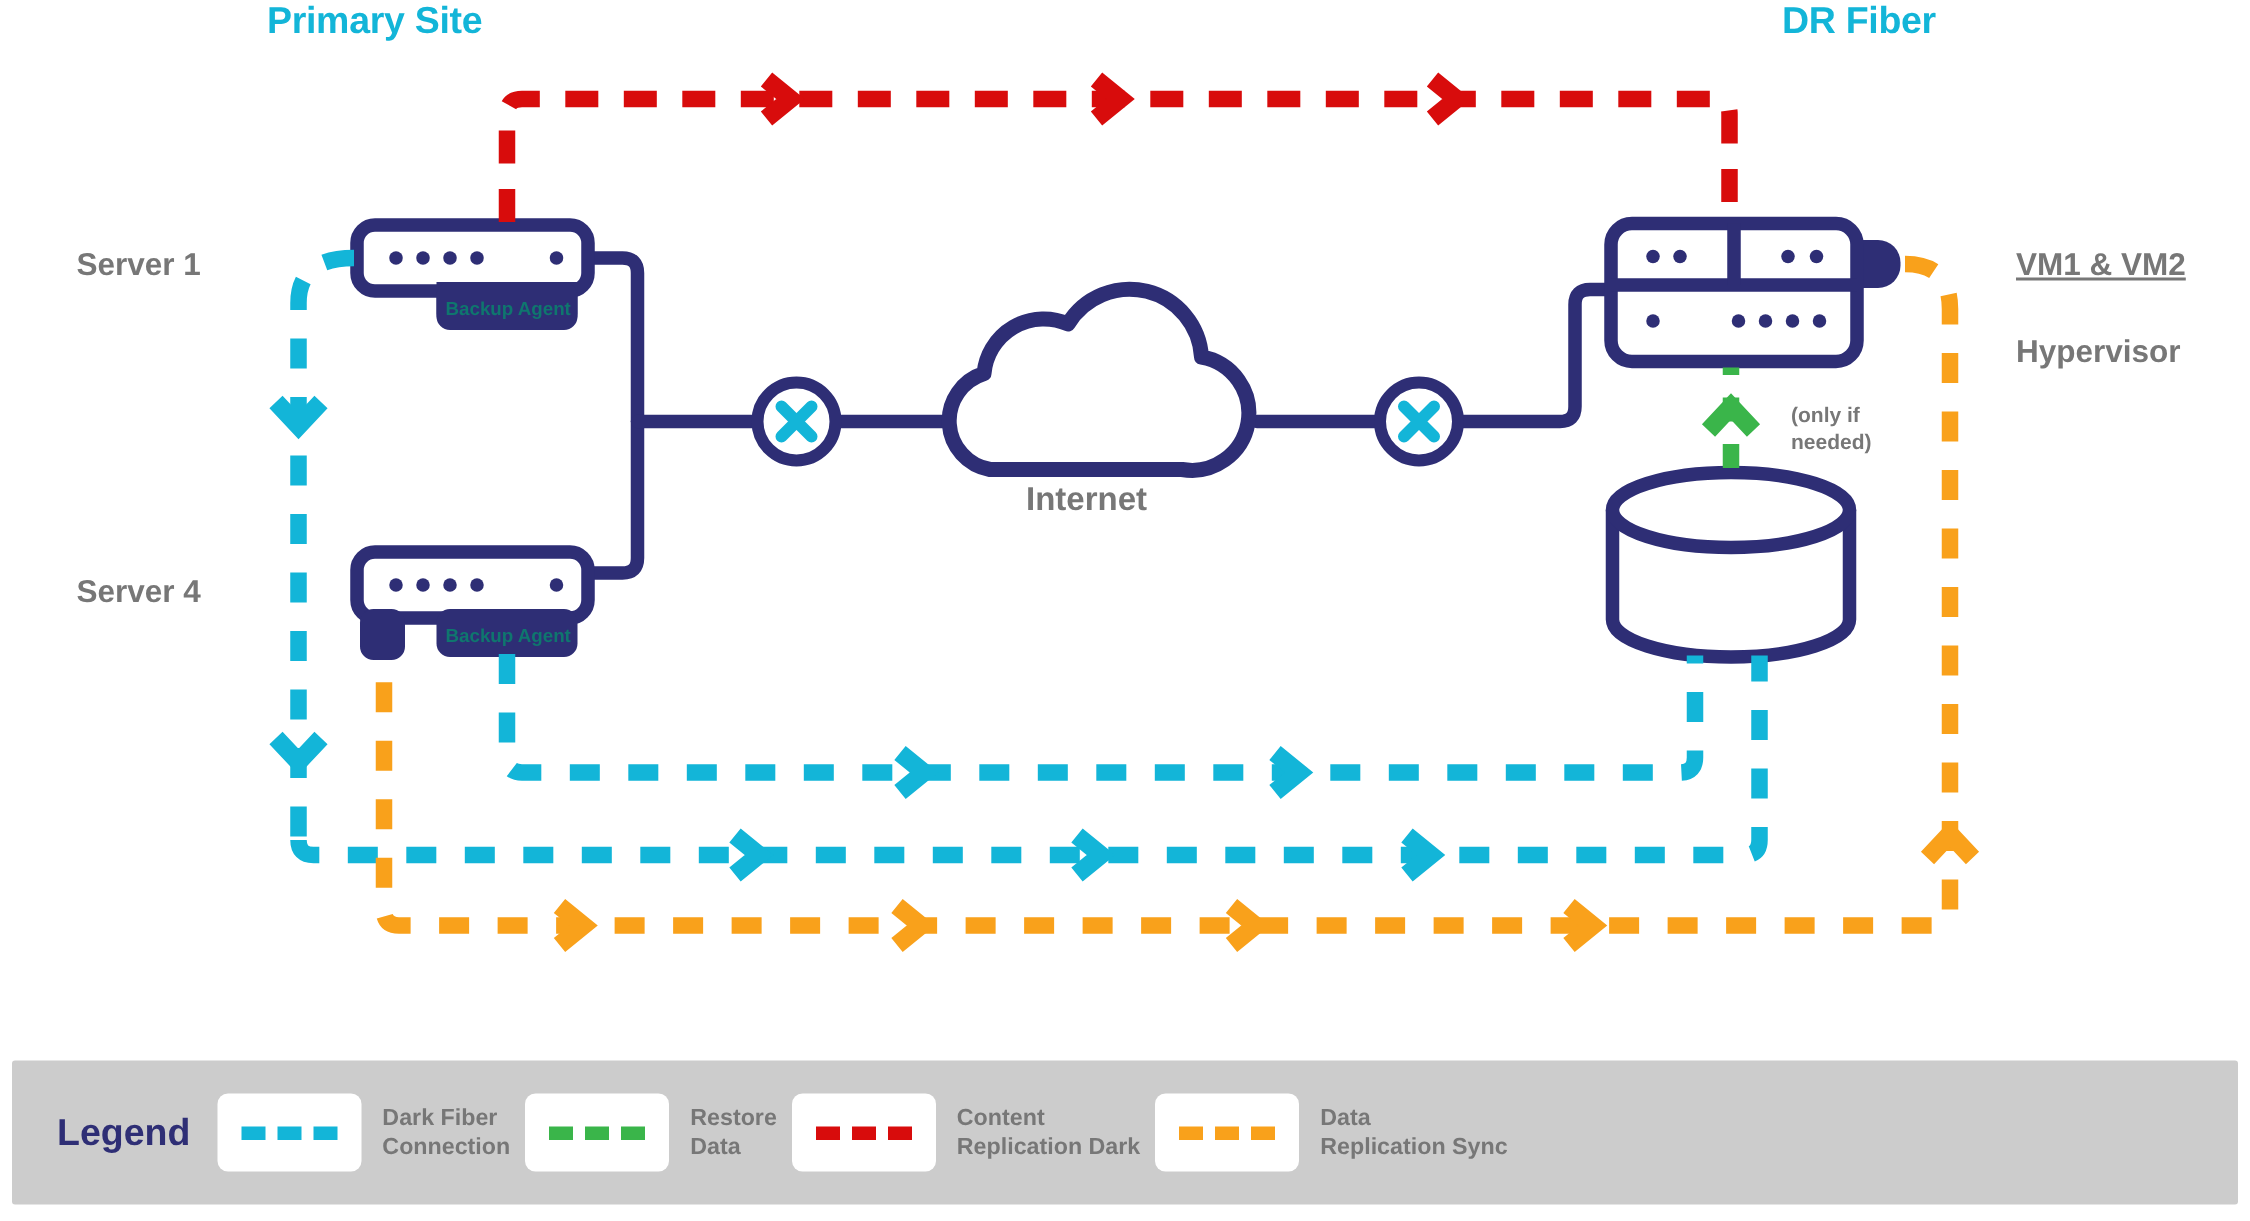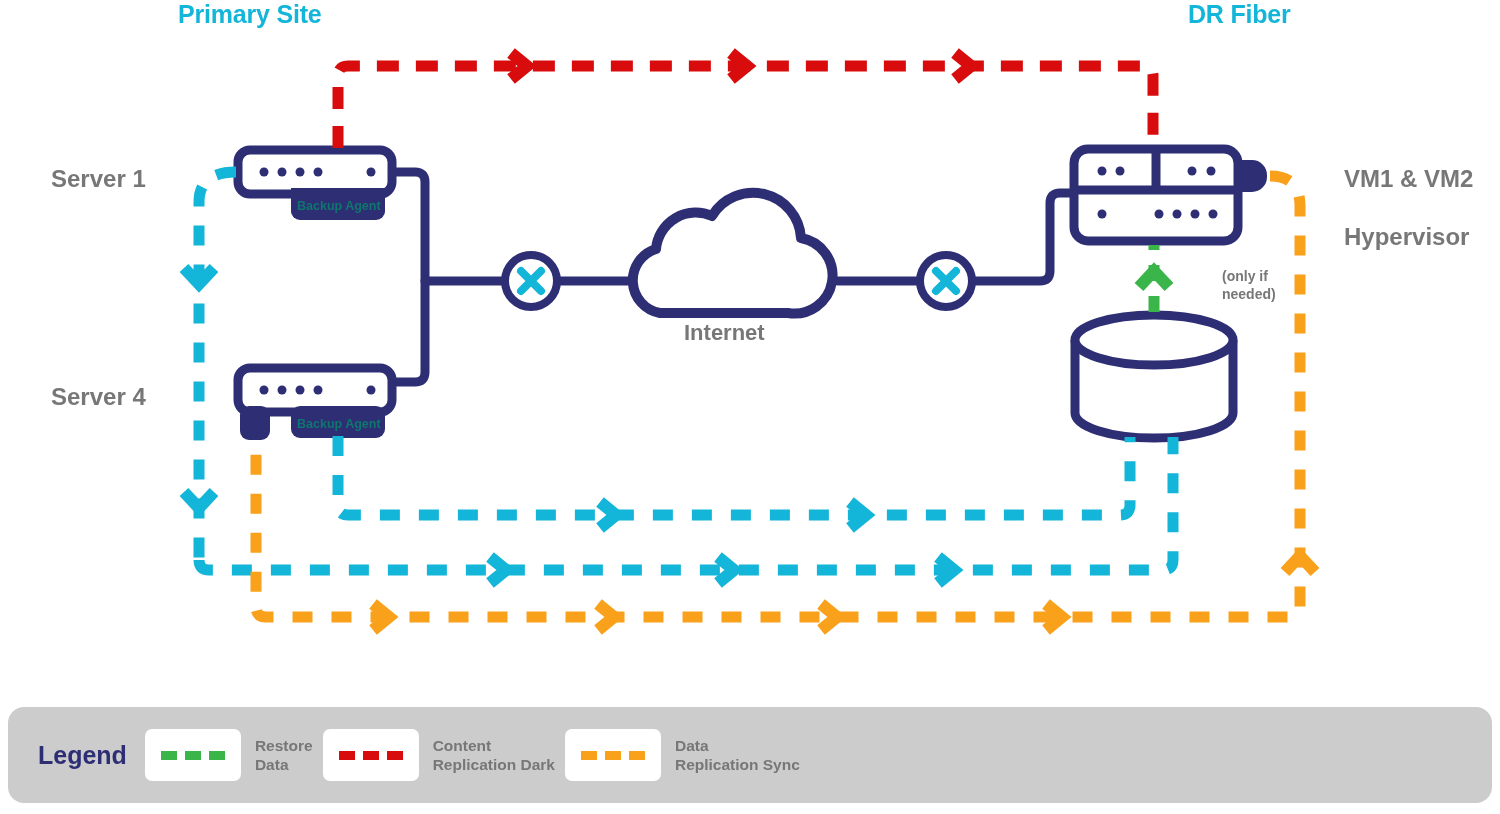--- a/index.html
+++ b/index.html
@@ -30,68 +30,67 @@
     font-weight: bold;
     color: #13b5d8;
     letter-spacing: -0.2px;
     white-space: nowrap;
   }
   #primary-site-title { left: 178px; top: 0px; }
   #dr-site-title { left: 1188px; top: 0px; }
 
   .node-label {
     position: absolute;
-    font-size: 24px;
+    font-size: 21px;
     font-weight: bold;
     color: #777777;
     white-space: nowrap;
     line-height: 1.33;
     text-align: center;
   }
   #label-server1 { left: 51px; top: 163px; }
   #label-server2 { left: 51px; top: 381px; }
-  #label-vm { left: 1344px; top: 163px; }
+  #label-vm { left: 1344px; top: 163px; text-decoration: underline; }
   #label-hypervisor { left: 1344px; top: 201px; margin-top: 20px; }
   #label-storage { left: 1344px; top: 364px; }
   #label-internet {
     position: absolute;
     left: 684px; top: 320px;
     font-size: 22px;
     font-weight: bold;
     color: #777777;
   }
   #label-onlyif {
     position: absolute;
     left: 1194px; top: 267px;
     font-size: 14px;
     font-weight: bold;
     color: #777777;
     line-height: 1.3;
     white-space: pre-line;
-    margin-left: 28px;
   }
   .agent-label {
     position: absolute;
     font-size: 12.5px;
     font-weight: bold;
     color: #0f766e;
     white-space: nowrap;
   }
   #agent-label-1 { left: 297px; top: 199px; }
   #agent-label-2 { left: 297px; top: 417px; }
 
   
   #legend-bar {
     position: absolute;
     left: 8px;
     top: 707px;
     width: 1484px;
     height: 96px;
     background: #cccccc;
-    border-radius: 16px;
+    border-radius: 2px;
     display: flex;
     align-items: center;
   }
   #legend-title {
     font-size: 25px;
     font-weight: bold;
     color: #2e2e75;
     margin-left: 30px;
     margin-right: 18px;
     white-space: nowrap;
@@ -283,20 +282,29 @@
   <div id="label-internet">Internet</div>
   <div id="label-onlyif">(only if
 needed)</div>
 
   <div class="agent-label" id="agent-label-1">Backup Agent</div>
   <div class="agent-label" id="agent-label-2">Backup Agent</div>
 
   <div id="legend-bar">
     <div id="legend-title">Legend</div>
     <div id="legend-items" style="display: flex; align-items: center;">
+        <div class="legend-entry">
+          <div class="legend-swatch">
+            <span class="legend-dash" style="background: rgb(19, 181, 216);"></span>
+            <span class="legend-dash" style="background: rgb(19, 181, 216);"></span>
+            <span class="legend-dash" style="background: rgb(19, 181, 216);"></span>
+          </div>
+          <div class="legend-text">Dark Fiber
+Connection</div>
+        </div>
         <div class="legend-entry">
           <div class="legend-swatch">
             <span class="legend-dash" style="background: rgb(58, 181, 74);"></span>
             <span class="legend-dash" style="background: rgb(58, 181, 74);"></span>
             <span class="legend-dash" style="background: rgb(58, 181, 74);"></span>
           </div>
           <div class="legend-text">Restore
 Data</div>
         </div>
         <div class="legend-entry">

